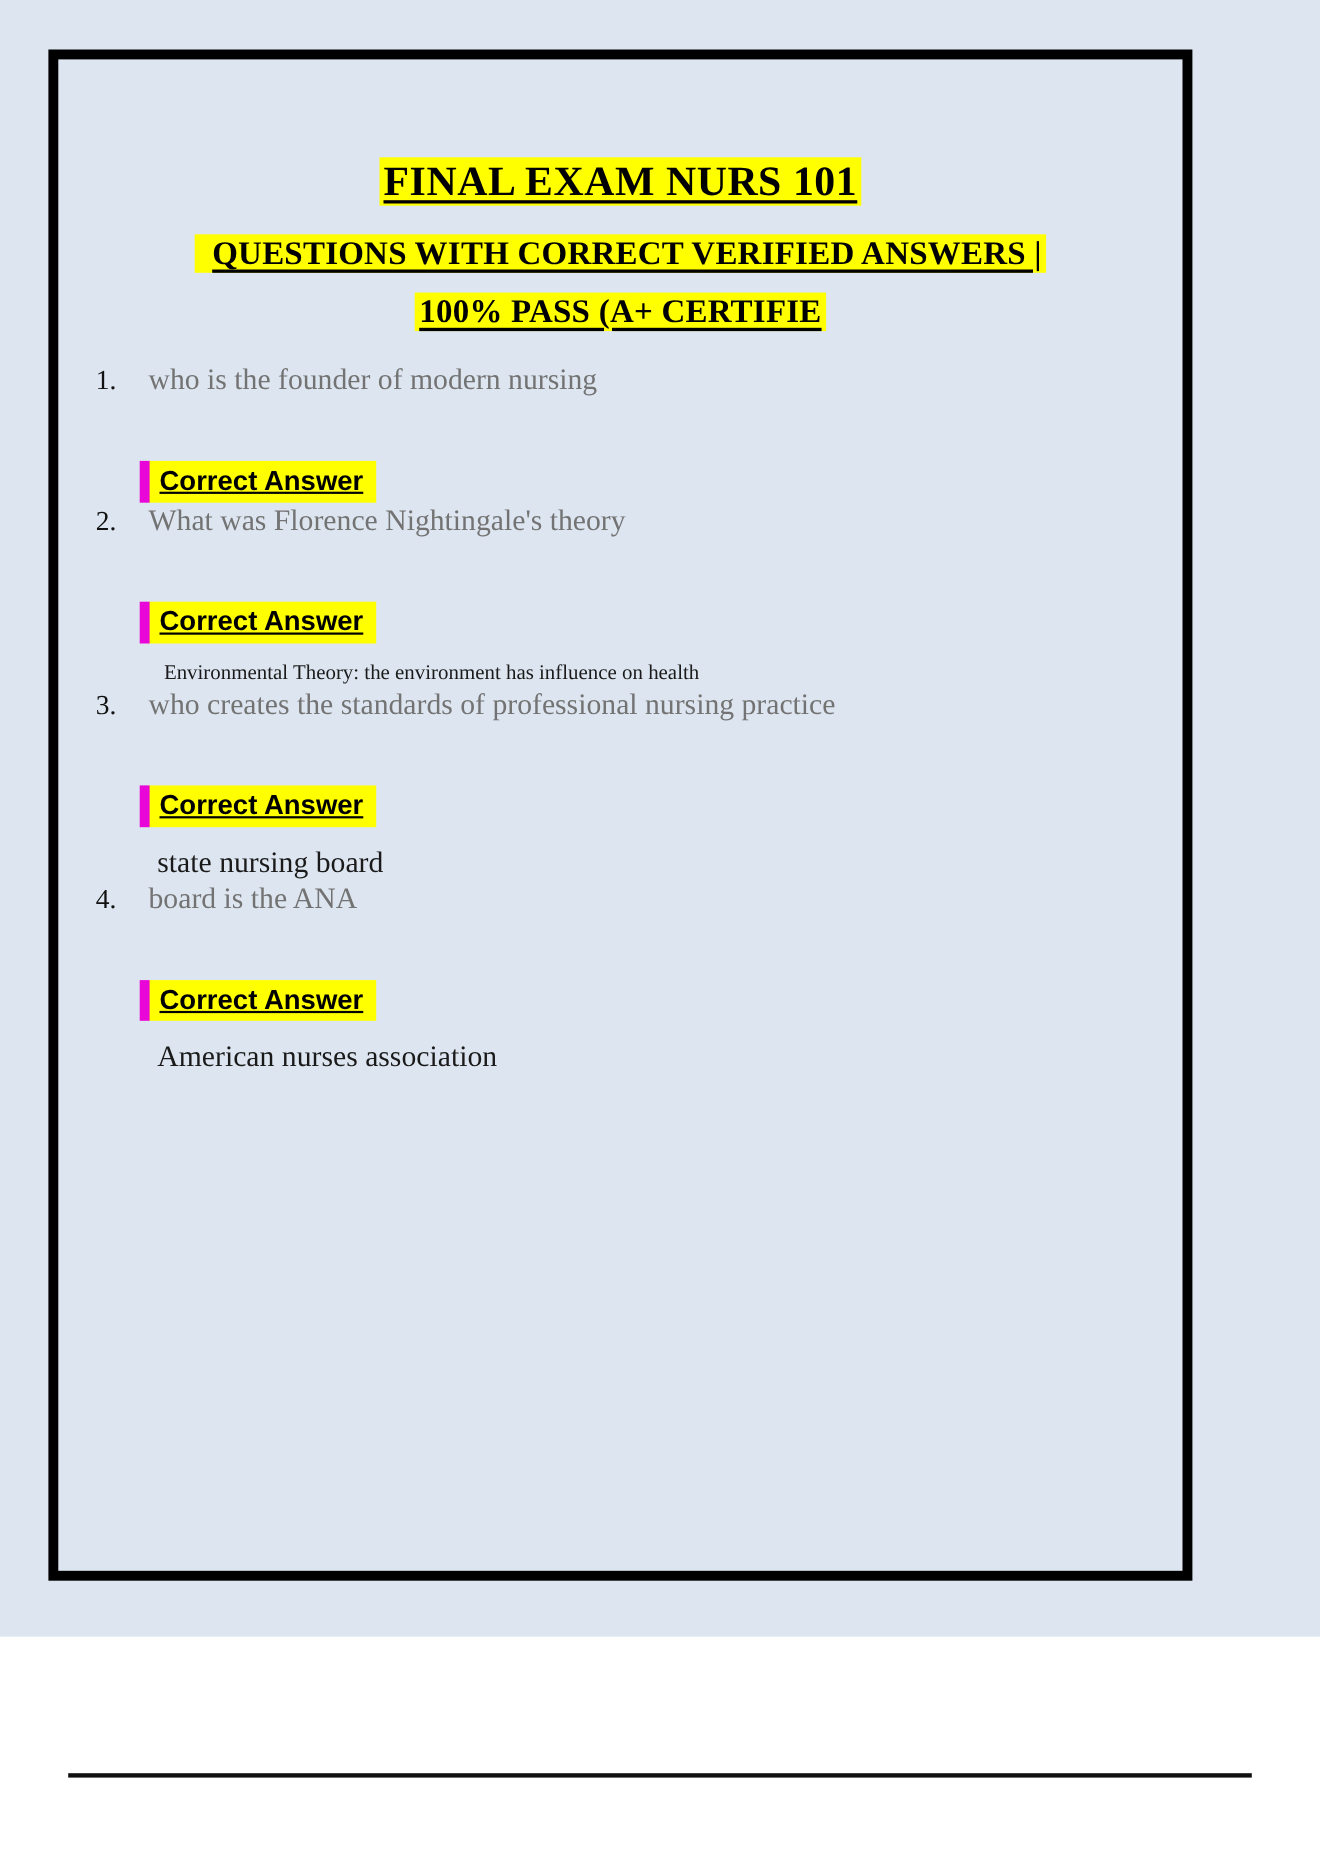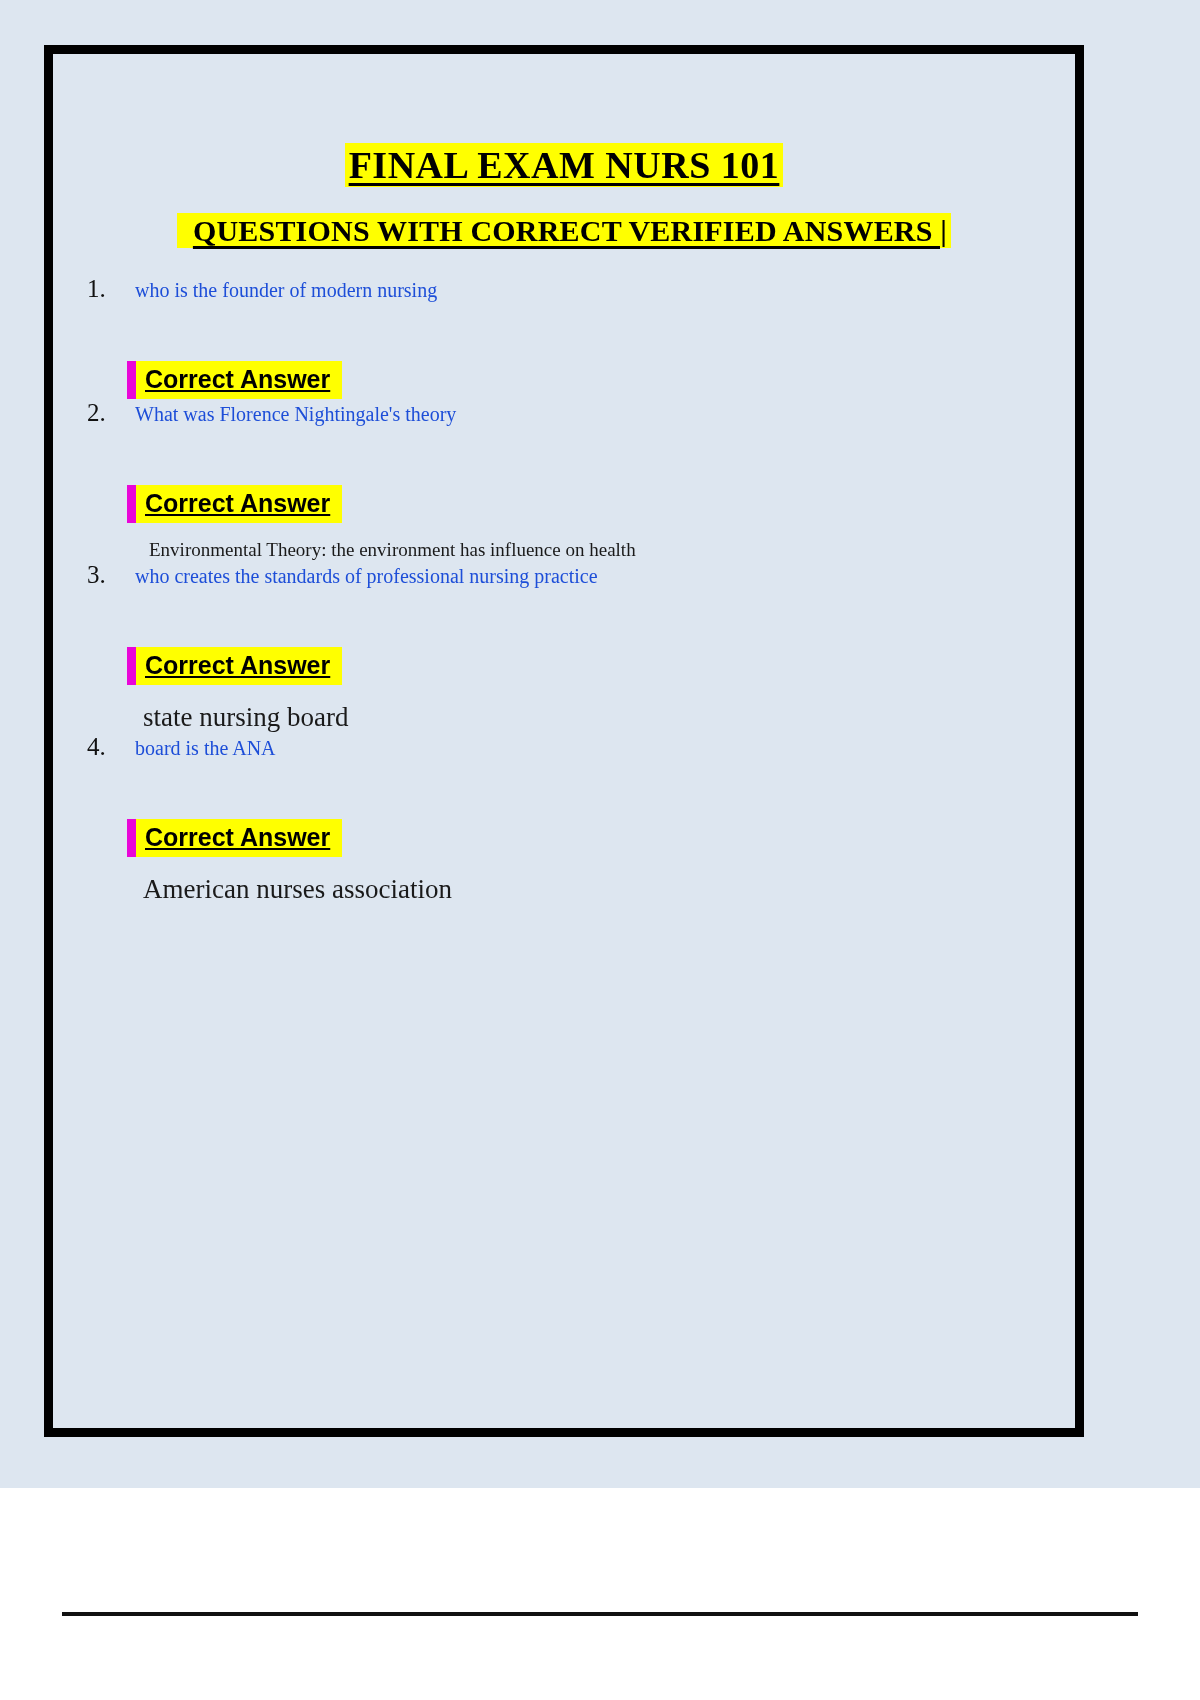--- a/index.html
+++ b/index.html
@@ -119,22 +119,22 @@
 
   .q-num {
     width: 48px;
     flex: 0 0 48px;
     font-size: 25px;
     color: #111111;
     text-align: left;
   }
 
   .q-text {
-    font-size: 20px;
-    color: #1d4ed8;
+    font-size: 27px;
+    color: #737373;
     line-height: 1.2;
   }
 
   .ans-block {
     padding-left: 82px;
     margin-top: 58px;
   }
 
   .ca-label {
     display: inline-block;
@@ -200,20 +200,23 @@
   <div class="doc-frame">
     <div class="doc-inner">
 
       <div class="title-block">
         <div class="title-line title-main">
           <span class="hl">FINAL EXAM NURS 101</span>
         </div>
         <div class="title-line title-sub1">
           <span class="hl">QUESTIONS WITH CORRECT VERIFIED ANSWERS |</span>
         </div>
+        <div class="title-line title-sub2">
+          <span class="hl">100% PASS (A+ CERTIFIE</span>
+        </div>
       </div>
 
       <ol class="qa-list">
 
         <li class="qa-item">
           <div class="q-row">
             <span class="q-num">1.</span>
             <span class="q-text">who is the founder of modern nursing</span>
           </div>
           <div class="ans-block">

